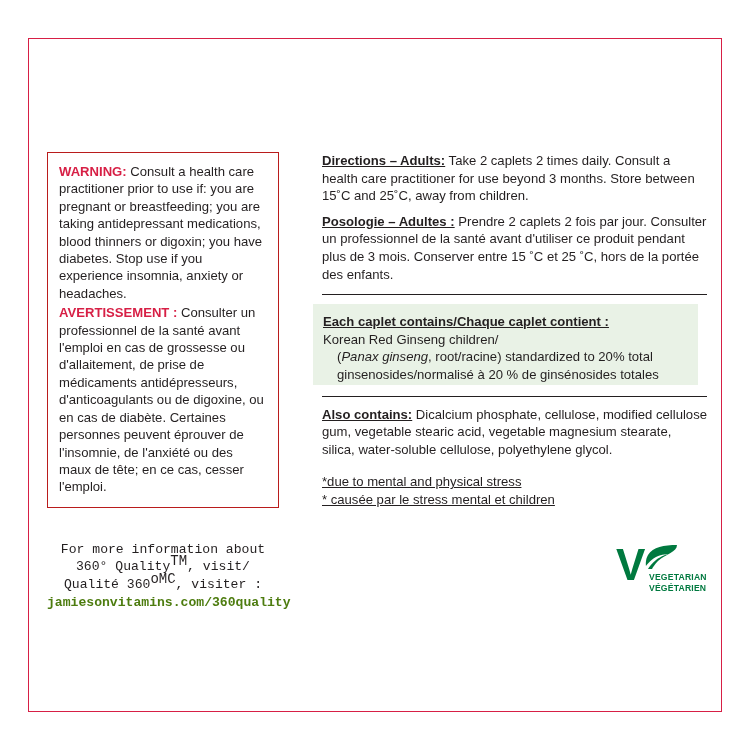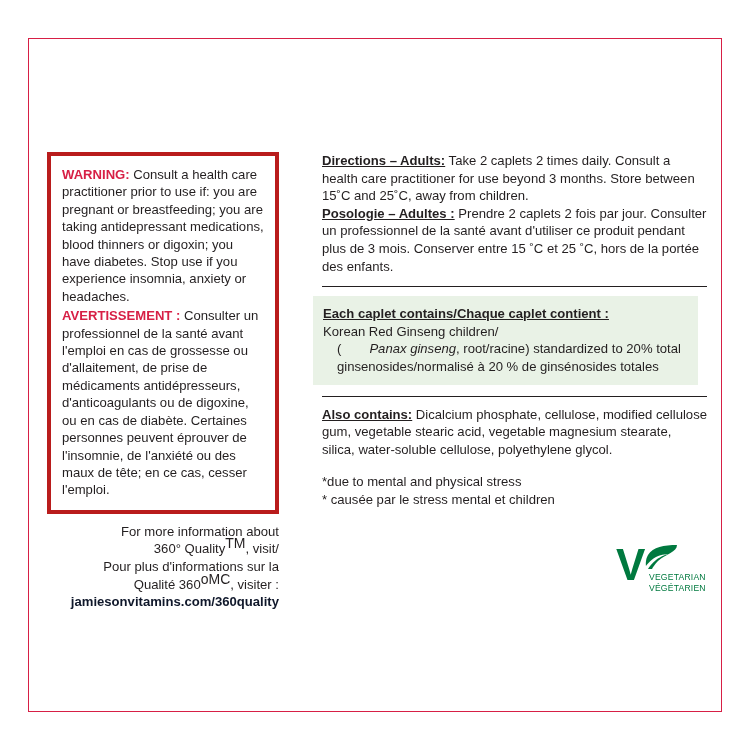--- a/index.html
+++ b/index.html
@@ -34,48 +34,49 @@
   }
 
   
   .left-col {
     position: absolute;
     left: 47px;
     top: 152px;
     width: 232px;
   }
   .warning-box {
-    border: 4px solid #b91c1c;
+    border: 1px solid #b91c1c;
     box-sizing: border-box;
     padding: 10px 11px 11px 11px;
     width: 232px;
   }
   .warning-box p {
     margin: 0;
     font-size: 13.1px;
     line-height: 17.4px;
     color: #231f20;
   }
   .warning-box p + p {
     margin-top: 2px;
   }
   .red-head {
     color: #d71f45;
     font-weight: bold;
   }
   .moreinfo {
-    margin-top: 9px;
+    margin-top: 33px;
     width: 232px;
-    text-align: right;
+    text-align: center;
     font-size: 13.1px;
     line-height: 17.6px;
     color: #231f20;
+    font-family: Liberation Mono, monospace;
   }
   .moreinfo .url {
-    color: #0f172a;
+    color: #4d7c0f;
     font-weight: bold;
     white-space: nowrap;
   }
   sup {
     font-size: 14px;
     vertical-align: super;
     line-height: 0;
   }
 
   
@@ -95,29 +96,29 @@
     height: 1px;
     background: #231f20;
     margin: 11px 0 9px 0;
     width: 385px;
   }
 
   
   .green-panel {
     background: #e9f2e6;
     box-sizing: border-box;
-    padding: 9px 10px 9px 10px;
+    padding: 9px 10px 1px 10px;
     width: 385px;
     margin-left: -9px;
   }
   .green-panel p { font-size: 13.1px; line-height: 17.6px; }
   .indent { padding-left: 14px; }
-  .italic { font-style: italic; margin-left: 28px; }
-
-  .footnotes { margin-top: 15px; }
+  .italic { font-style: italic; }
+
+  .footnotes { margin-top: 15px; text-decoration: underline; }
 
   
   .veg-badge {
     position: absolute;
     left: 612px;
     top: 543px;
     width: 96px;
     height: 52px;
   }
   .veg-v {
@@ -134,21 +135,21 @@
     position: absolute;
     left: 32px;
     top: 1px;
   }
   .veg-text {
     position: absolute;
     left: 37px;
     top: 29px;
     font-size: 8.6px;
     line-height: 10.5px;
-    font-weight: normal;
+    font-weight: bold;
     color: #00793f;
     letter-spacing: 0.2px;
   }
 </style>
 </head>
 <body>
 
 <div class="label">
 
   <div class="outer-frame"></div>
@@ -156,32 +157,31 @@
   <div class="left-col">
 
     <div class="warning-box">
       <p><span class="red-head">WARNING:</span><span> Consult a health care practitioner prior to use if: you are pregnant or breastfeeding; you are taking antidepressant medications, blood thinners or digoxin; you have diabetes. Stop use if you experience insomnia, anxiety or headaches.</span></p>
       <p><span class="red-head">AVERTISSEMENT :</span><span> Consulter un professionnel de la santé avant l'emploi en cas de grossesse ou d'allaitement, de prise de médicaments antidépresseurs, d'anticoagulants ou de digoxine, ou en cas de diabète. Certaines personnes peuvent éprouver de l'insomnie, de l'anxiété ou des maux de tête; en ce cas, cesser l'emploi.</span></p>
     </div>
 
     <div class="moreinfo">
       <div>For more information about</div>
       <div><span>360° Quality</span><sup>TM</sup><span>, visit/</span></div>
-      <div>Pour plus d'informations sur la</div>
       <div><span>Qualité 360</span><sup>oMC</sup><span>, visiter :</span></div>
       <div class="url">jamiesonvitamins.com/360quality</div>
     </div>
 
   </div>
 
   <div class="right-col">
 
     <div class="blk">
       <p><span class="bold">Directions – Adults:</span><span> Take 2 caplets 2 times daily. Consult a health care practitioner for use beyond 3 months. Store between 15˚C and 25˚C, away from children.</span></p>
-      <p style=""><span class="bold">Posologie – Adultes :</span><span> Prendre 2 caplets 2 fois par jour. Consulter un professionnel de la santé avant d'utiliser ce produit pendant plus de 3 mois. Conserver entre 15 ˚C et 25 ˚C, hors de la portée des enfants.</span></p>
+      <p style="margin-top:8px"><span class="bold">Posologie – Adultes :</span><span> Prendre 2 caplets 2 fois par jour. Consulter un professionnel de la santé avant d'utiliser ce produit pendant plus de 3 mois. Conserver entre 15 ˚C et 25 ˚C, hors de la portée des enfants.</span></p>
     </div>
 
     <div class="rule"></div>
 
     <div class="green-panel">
       <p class="bold">Each caplet contains/Chaque caplet contient :</p>
       <p>Korean Red Ginseng children/</p>
       <p class="indent"><span>(</span><span class="italic">Panax ginseng</span><span>, root/racine) standardized to 20% total ginsenosides/normalisé à 20 % de ginsénosides totales</span></p>
     </div>
 

